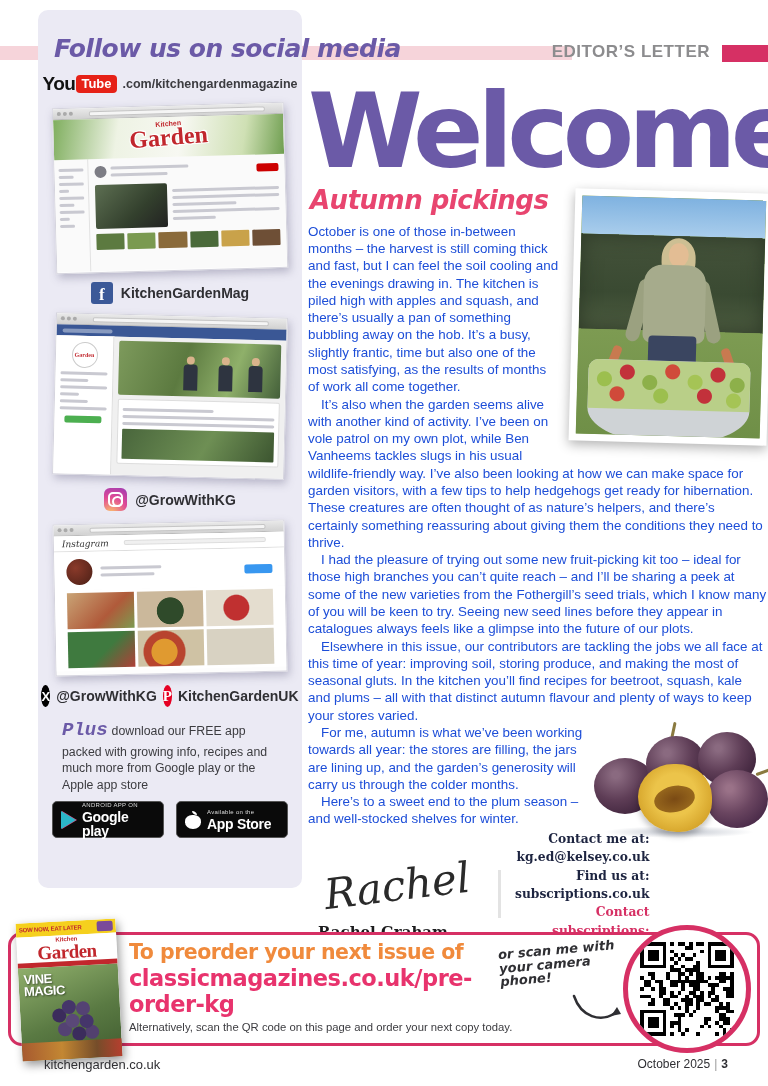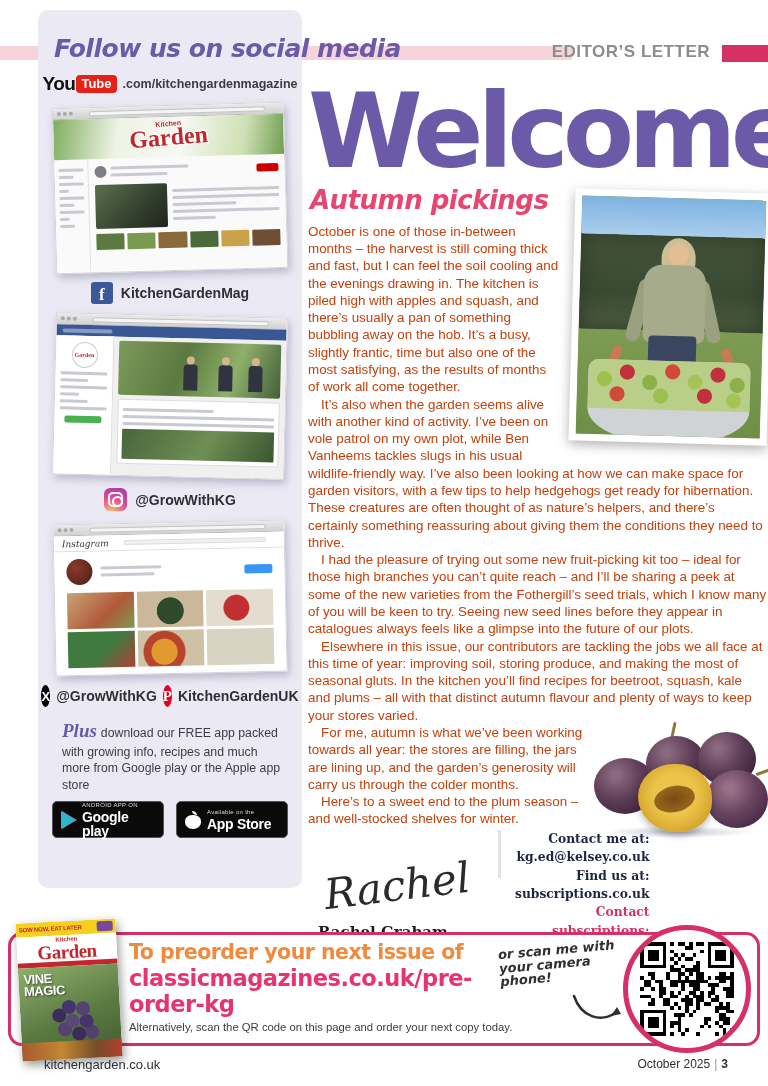--- a/index.html
+++ b/index.html
@@ -80,37 +80,37 @@
   .caption { display:flex; align-items:center; justify-content:center; gap:8px; margin:11px 0; font-weight:bold; font-size:14px; color:#2f2f33; position:relative; z-index:2; }
   .caption-two { gap:6px; }
   .fb-icon { width:22px; height:22px; background:#3b5998; border-radius:3px; color:#fff; font-family:"Liberation Serif", serif; font-weight:bold; font-size:17px; display:flex; align-items:flex-end; justify-content:center; line-height:1; padding-bottom:1px; }
   .ig-icon { width:23px; height:23px; border-radius:6px; background:radial-gradient(circle at 30% 110%,#fdc468 0%,#df4996 55%,#9b3bb5 100%); position:relative; }
   .ig-icon::before { content:""; position:absolute; inset:4px; border:2px solid #fff; border-radius:5px; }
   .ig-icon::after { content:""; position:absolute; left:8px; top:8px; width:7px; height:7px; border:2px solid #fff; border-radius:50%; }
   .x-icon { width:22px; height:22px; background:#000; border-radius:50%; color:#fff; font-weight:bold; font-size:13px; display:flex; align-items:center; justify-content:center; }
   .pin-icon { width:22px; height:22px; background:#e60023; border-radius:50%; color:#fff; font-family:"Liberation Serif", serif; font-weight:bold; font-size:15px; display:flex; align-items:center; justify-content:center; }
 
   .plus-line { font-size:12.3px; line-height:1.35; color:#3c3c40; margin:4px 4px 8px 10px; }
-  .plus-word { font-family:Liberation Serif, serif; font-style:italic; font-weight:bold; font-size:19px; color:#6b5aa7; margin-right:4px; }
+  .plus-word { font-family:Liberation Mono, monospace; font-style:italic; font-weight:bold; font-size:19px; color:#6b5aa7; margin-right:4px; }
 
   .badges { display:flex; justify-content:center; gap:12px; margin-top:6px; }
   .badge { width:112px; height:37px; background:#0a0a0a; border:1px solid #555; border-radius:5px; display:flex; align-items:center; gap:6px; padding:0 8px; }
   .badge .txt { line-height:1; }
   .badge .tiny { display:block; font-size:6px; color:#ddd; letter-spacing:.3px; margin-bottom:2px; }
   .badge .big { display:block; font-size:14px; color:#fff; font-weight:bold; letter-spacing:-.3px; }
   .play-tri { width:0; height:0; border-top:9px solid transparent; border-bottom:9px solid transparent; border-left:15px solid #2bb6c9; filter:drop-shadow(1px 0 0 #e0457b); }
   .apple-glyph { width:16px; height:18px; position:relative; }
   .apple-glyph::before { content:""; position:absolute; bottom:0; width:16px; height:14px; background:#fff; border-radius:45% 45% 48% 48%; }
   .apple-glyph::after { content:""; position:absolute; top:0; left:7px; width:5px; height:4px; background:#fff; border-radius:0 100% 0 100%; }
 
   
   .main { position:absolute; left:308px; top:82px; width:460px; }
   .welcome { font-family:"DejaVu Sans", sans-serif; font-weight:bold; font-size:104px; line-height:.95; letter-spacing:-6px; color:#6b5aa7; }
   .autumn { font-family:"DejaVu Sans", sans-serif; font-style:italic; font-weight:bold; font-size:26px; color:#e8456f; margin:4px 0 8px 2px; letter-spacing:-.5px; }
-  .letter { font-size:13.4px; line-height:1.29; color:#c2410c; }
+  .letter { font-size:13.4px; line-height:1.29; color:#1d4ed8; }
   .letter p { text-indent:13px; }
   .letter p.first { text-indent:0; }
 
   .photo-wrap { float:right; width:198px; height:252px; margin:-32px -2px 8px 12px; background:#fff; padding:7px; box-shadow:0 4px 12px rgba(0,0,0,.3); transform:rotate(1.6deg); }
   .photo { position:relative; width:100%; height:100%; overflow:hidden; background:#7a9a4f; }
   .p-sky { position:absolute; top:0; left:0; right:0; height:16%; background:linear-gradient(#7fb2e0,#a9cdec); }
   .p-hedge { position:absolute; top:16%; left:0; right:0; height:40%; background:linear-gradient(#44523a,#3a4a32 60%,#4d5c40); box-shadow:inset 0 0 20px #2c3826; }
   .p-grass { position:absolute; top:56%; left:0; right:0; bottom:0; background:linear-gradient(#7d9b52,#6f8f47); }
   .p-hair { position:absolute; top:17%; left:44%; width:34px; height:40px; background:#cdbf93; border-radius:50% 50% 40% 40%; }
   .p-face { position:absolute; top:19%; left:48%; width:20px; height:24px; background:#e3bd94; border-radius:50%; }
@@ -145,21 +145,21 @@
   .plum-cut { position:absolute; left:44px; top:34px; width:74px; height:68px; border-radius:50% 50% 46% 54%; background:radial-gradient(circle at 50% 45%, #ecc44a 40%, #d9a92f 70%, #b98424 100%); box-shadow:0 4px 6px rgba(0,0,0,.25); }
   .plum-cut::before { content:""; position:absolute; left:22%; top:32%; width:56%; height:38%; border-radius:50%; background:radial-gradient(#7a4a14, #9a6a1e 80%); transform:rotate(-12deg); }
   .plum-stem { position:absolute; width:3px; height:16px; background:#8a7a40; border-radius:2px; }
   .plum-stem.s1 { left:78px; top:-8px; transform:rotate(12deg); }
   .plum-stem.s2 { left:168px; top:34px; transform:rotate(70deg); }
   .plum-shadow { position:absolute; bottom:-2px; left:10px; width:150px; height:12px; border-radius:50%; background:radial-gradient(rgba(120,130,150,.45), transparent 70%); }
 
   .sig-row { display:flex; justify-content:space-between; align-items:flex-end; margin-top:2px; }
   .sig-block { padding-left:10px; }
   .byline { font-family:"DejaVu Serif", serif; font-weight:bold; font-size:15px; color:#1c1c1e; margin-top:2px; }
-  .contact-block { display:flex; gap:12px; }
+  .contact-block { display:flex; align-items:center; gap:12px; }
   .contact-rule { width:5px; height:48px; background:#e3e3e3; }
   .contact-lines { text-align:right; font-family:"DejaVu Serif", serif; font-weight:bold; font-size:12.3px; line-height:1.5; color:#1d2440; }
   .contact-lines .subs { color:#d63064; }
 
   
   .banner { position:absolute; left:8px; top:932px; width:752px; height:114px; border:3px solid #d63064; border-radius:14px; background:#fff; }
   .cover { position:absolute; left:8px; top:-14px; width:100px; height:138px; transform:rotate(-3deg); box-shadow:2px 4px 10px rgba(0,0,0,.4); background:#fff; overflow:hidden; }
   .cv-strip { height:14px; background:#f5d01e; display:flex; align-items:center; justify-content:space-between; padding:0 3px; }
   .cv-strip .txt { font-size:6px; font-weight:bold; color:#c1272d; letter-spacing:-.2px; }
   .cv-strip .box { width:16px; height:10px; background:#7a4a9a; border-radius:2px; }

